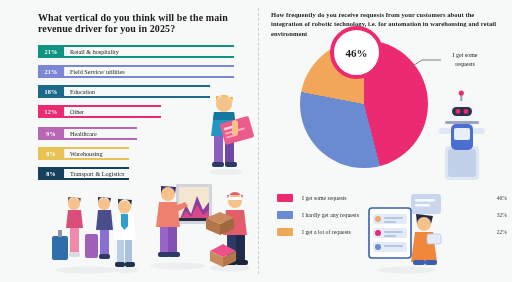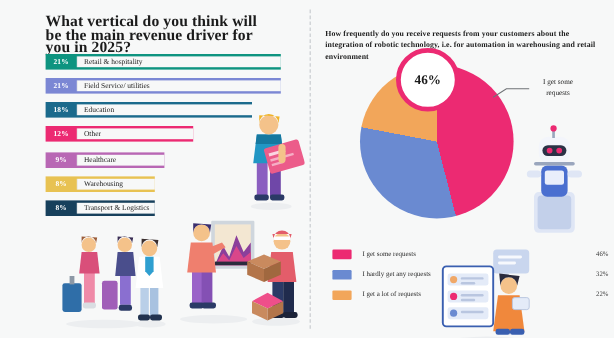--- a/index.html
+++ b/index.html
@@ -18,31 +18,31 @@
   
   .divider {
     position: absolute;
     left: 258px; top: 8px;
     width: 0; height: 266px;
     border-left: 1px dashed #c9ccd0;
   }
 
   
   .panel-left  { position: absolute; left: 0;   top: 0; width: 258px; height: 282px; }
-  .panel-right { position: absolute; left: 259px; top: 14px; width: 253px; height: 211px; }
+  .panel-right { position: absolute; left: 259px; top: 0; width: 253px; height: 211px; }
 
   
   .title {
     position: absolute;
     font-family: "Liberation Serif", serif;
     font-weight: bold;
     color: #1b1b1b;
     letter-spacing: .1px;
   }
-  .title-left  { left: 38px; top: 13px; width: 190px; font-size: 13px; line-height: 10.5px; }
+  .title-left  { left: 38px; top: 13px; width: 190px; font-size: 10px; line-height: 10.5px; }
   .title-right { left: 12px; top: 10px; width: 232px; font-size: 6.5px; line-height: 9.4px; }
 
   
   .bars { position: absolute; left: 38px; top: 45px; width: 200px; }
   .bar-row {
     position: relative;
     height: 13px;
     margin-bottom: 7px;
   }
   .bar-row.gap { margin-top: 9px; }

